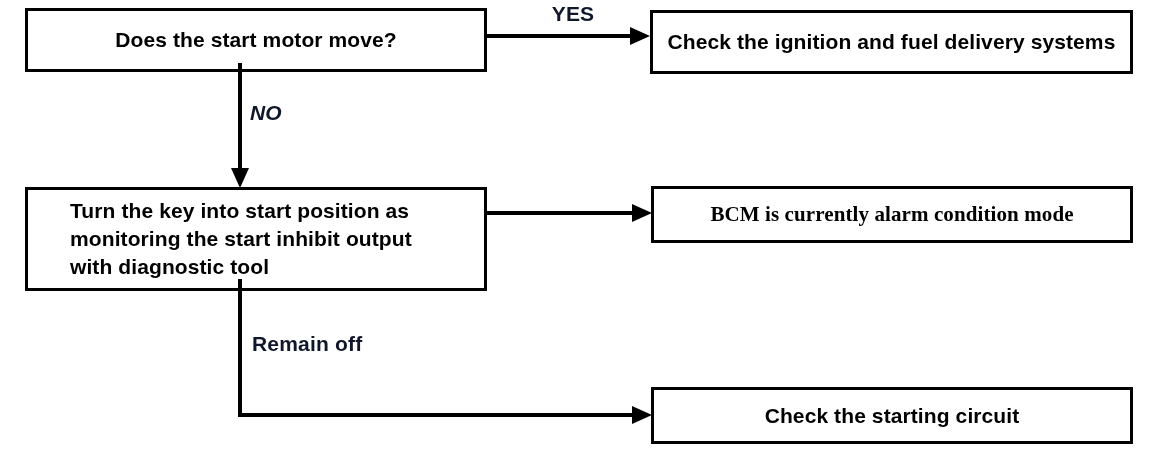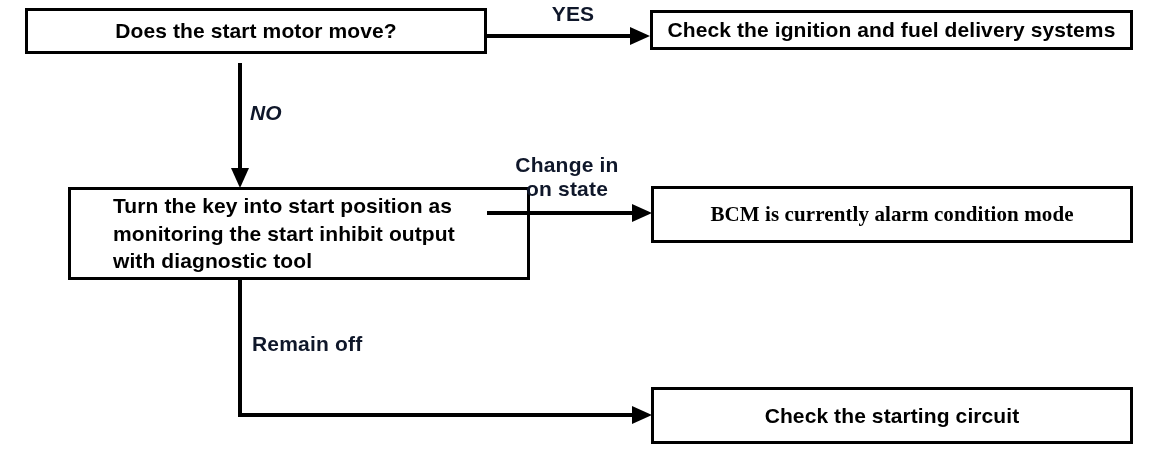--- a/index.html
+++ b/index.html
@@ -83,46 +83,44 @@
   }
   .edge-label.centered {
     text-align: center;
   }
 </style>
 </head>
 <body>
 
 <div id="canvas">
 
-  <div class="node center-text" style="left:25px; top:8px; width:462px; height:46px;">
+  <div class="node center-text" style="left:25px; top:8px; width:462px; height:64px;">
     <span class="node-label">Does the start motor move?</span>
   </div>
 
   <div class="hline" style="left:487px; top:34px; width:145px;"></div>
   <div class="arrow-right" style="left:630px; top:27px;"></div>
   <div class="edge-label centered" style="left:528px; top:2px; width:90px;">YES</div>
 
-  <div class="node center-text" style="left:650px; top:10px; width:483px; height:40px;">
+  <div class="node center-text" style="left:650px; top:10px; width:483px; height:64px;">
     <span class="node-label">Check the ignition and fuel delivery systems</span>
   </div>
 
   <div class="vline" style="left:238px; top:63px; height:108px;"></div>
   <div class="arrow-down" style="left:231px; top:168px;"></div>
   <div class="edge-label" style="left:250px; top:101px;font-style:italic;">NO</div>
 
-  <div class="node left-text" style="left:25px; top:187px; width:462px; height:93px;margin-left:43px;">
+  <div class="node left-text" style="left:25px; top:187px; width:462px; height:104px;">
     <span class="node-label">Turn the key into start position as
 monitoring the start inhibit output
 with diagnostic tool</span>
   </div>
 
   <div class="hline" style="left:487px; top:211px; width:147px;"></div>
   <div class="arrow-right" style="left:632px; top:204px;"></div>
-  <div class="edge-label centered" style="left:497px; top:153px; width:140px;">Change in
-on state</div>
 
   <div class="node center-text" style="left:651px; top:186px; width:482px; height:57px;font-family:Liberation Serif, serif;">
     <span class="node-label">BCM is currently alarm condition mode</span>
   </div>
 
   <div class="vline" style="left:238px; top:279px; height:138px;"></div>
   <div class="hline" style="left:238px; top:413px; width:396px;"></div>
   <div class="arrow-right" style="left:632px; top:406px;"></div>
   <div class="edge-label" style="left:252px; top:332px;">Remain off</div>
 

